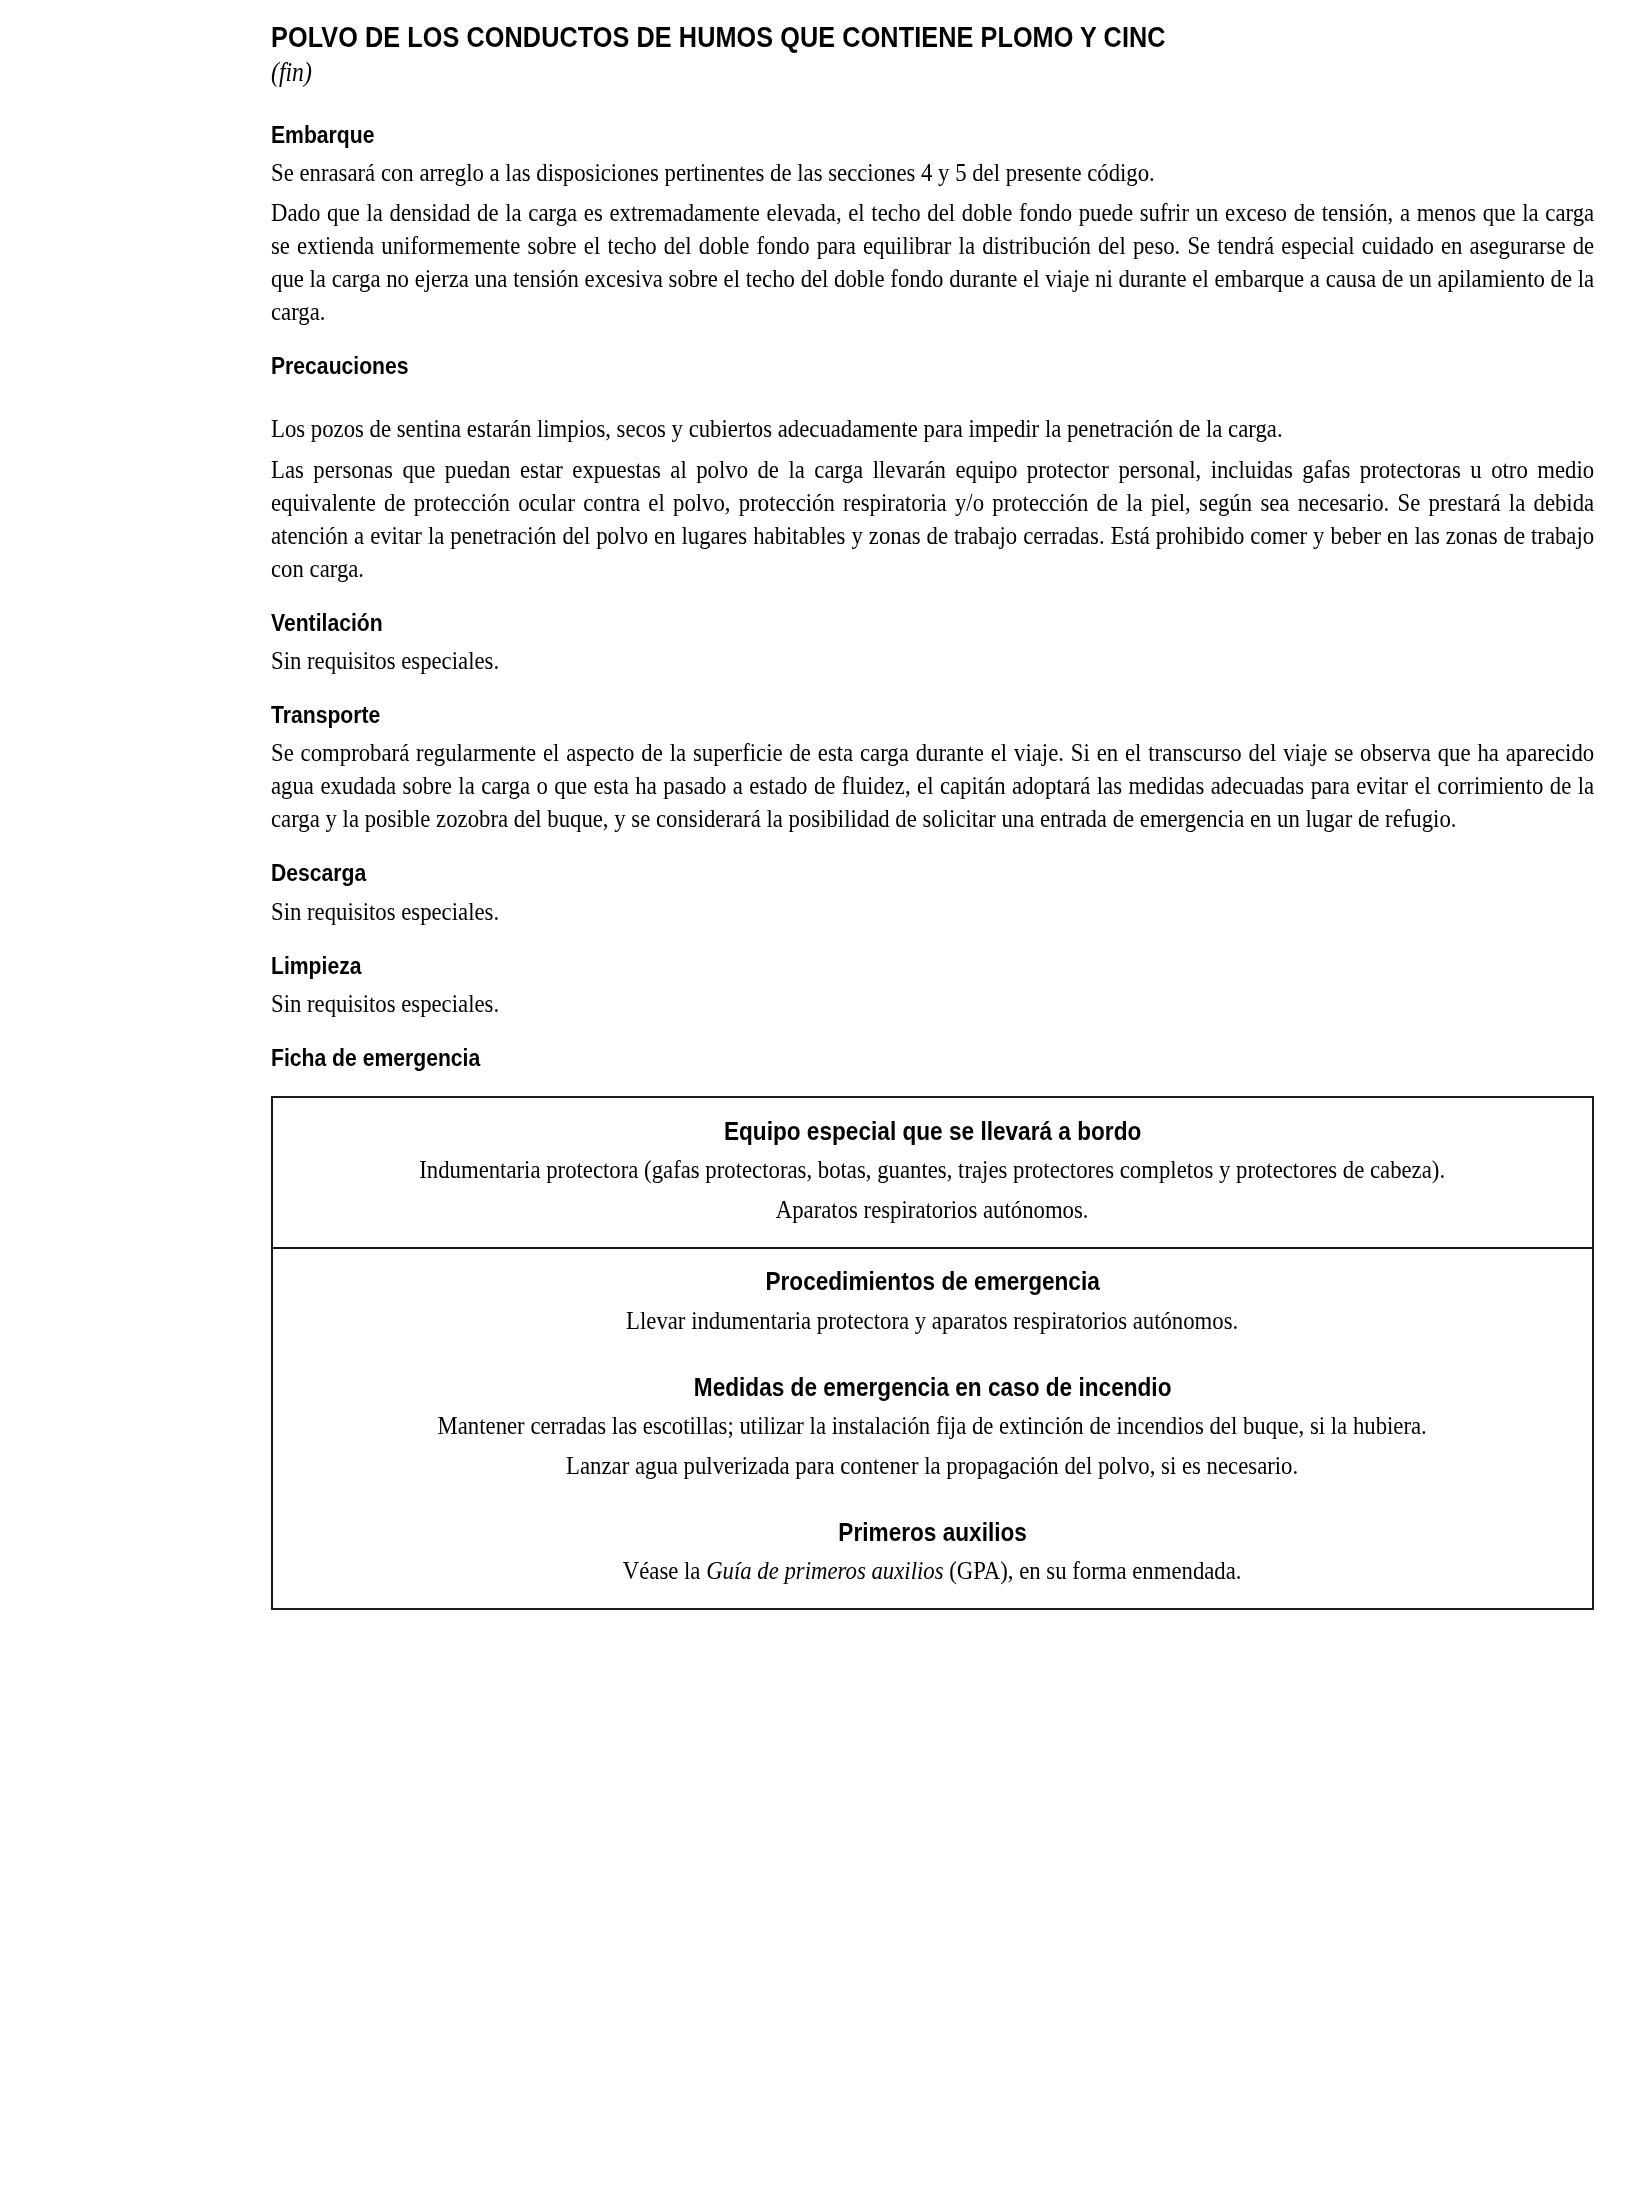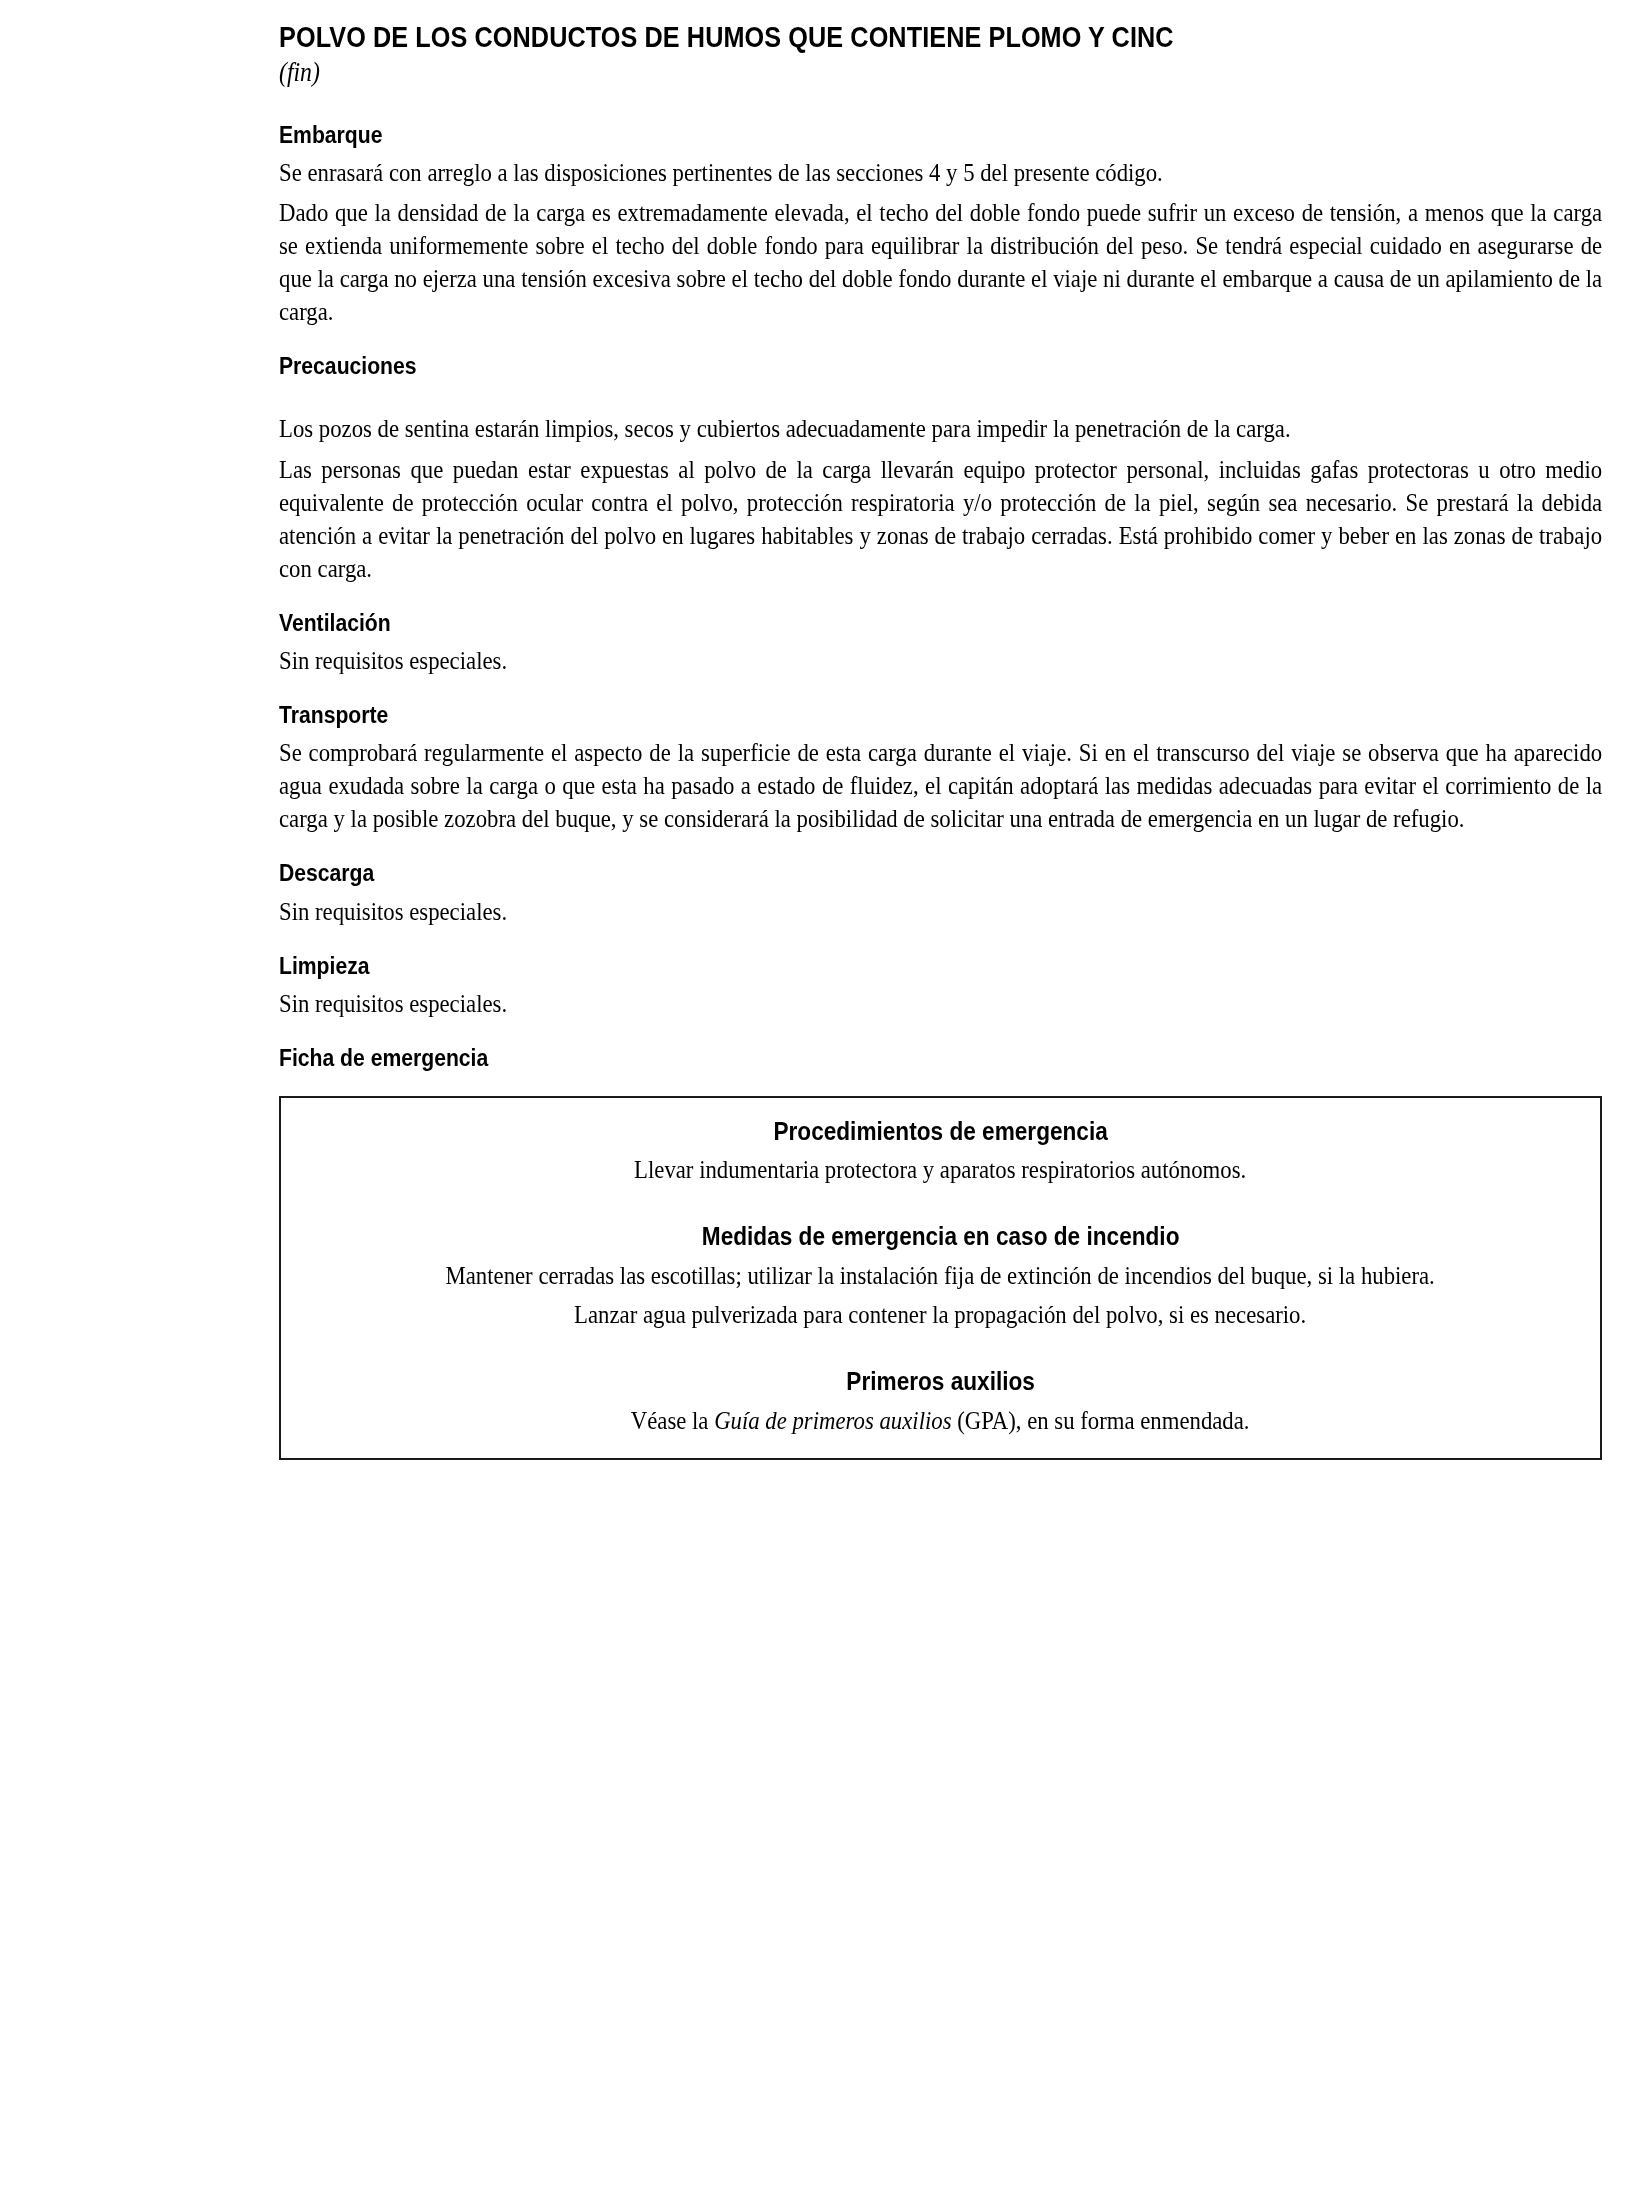--- a/index.html
+++ b/index.html
@@ -12,21 +12,21 @@
     width: 1648px;
     height: 2205px;
     position: relative;
     font-family: "Liberation Serif", "DejaVu Serif", serif;
     color: #000000;
     -webkit-font-smoothing: antialiased;
   }
 
   .page {
     position: absolute;
-    left: 16px; top: 0;
+    left: 8px; top: 0;
     width: 1522px;
     height: 2205px;
     box-sizing: border-box;
   }
 
   .content {
     position: absolute;
     left: 263px;
     top: 20.7px;
     width: 1323px;
@@ -173,20 +173,25 @@
     <h2 class="sec-head">Limpieza</h2>
     <div class="gap-sm"></div>
     <p class="para left">Sin requisitos especiales.</p>
 
     <div class="gap-lg"></div>
 
     <h2 class="sec-head">Ficha de emergencia</h2>
 
     <div class="emergency-box">
 
+      <div class="ebox-section">
+        <div class="ebox-title">Equipo especial que se llevará a bordo</div>
+        <div class="ebox-body">Indumentaria protectora (gafas protectoras, botas, guantes, trajes protectores completos y protectores de cabeza).</div>
+        <div class="ebox-body">Aparatos respiratorios autónomos.</div>
+      </div>
 
       <div class="ebox-section">
         <div class="ebox-title">Procedimientos de emergencia</div>
         <div class="ebox-body">Llevar indumentaria protectora y aparatos respiratorios autónomos.</div>
 
         <div class="ebox-subgap"></div>
 
         <div class="ebox-title">Medidas de emergencia en caso de incendio</div>
         <div class="ebox-body">Mantener cerradas las escotillas; utilizar la instalación fija de extinción de incendios del buque, si la hubiera.</div>
         <div class="ebox-body">Lanzar agua pulverizada para contener la propagación del polvo, si es necesario.</div>

